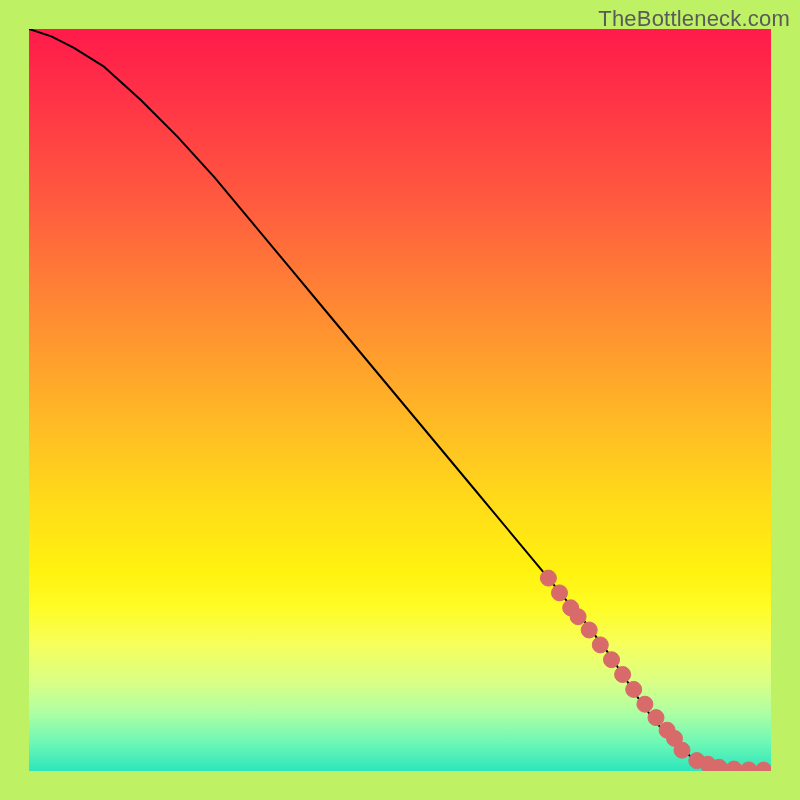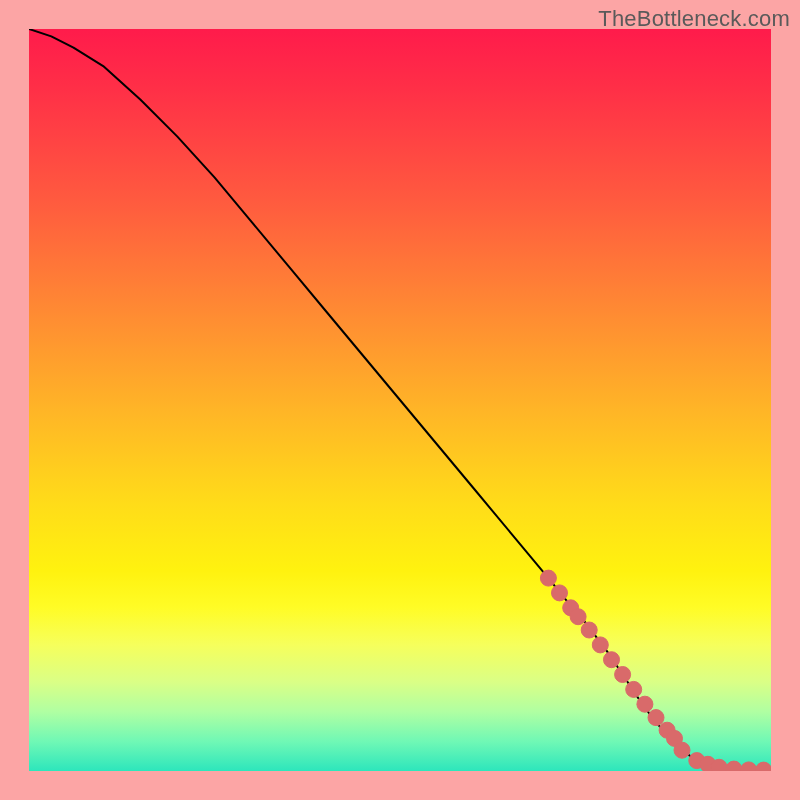--- a/index.html
+++ b/index.html
@@ -8,21 +8,21 @@
     width: 800px;
     height: 800px;
     background: #000;
     overflow: hidden;
     font-family: Arial, Helvetica, sans-serif;
   }
   .stage {
     position: relative;
     width: 800px;
     height: 800px;
-    background: #fca5a5;
+    background: #bef264;
   }
   .plot-area {
     position: absolute;
     left: 29px;
     top: 29px;
     width: 742px;
     height: 742px;
   }
   .gradient-bg {
     position: absolute;

